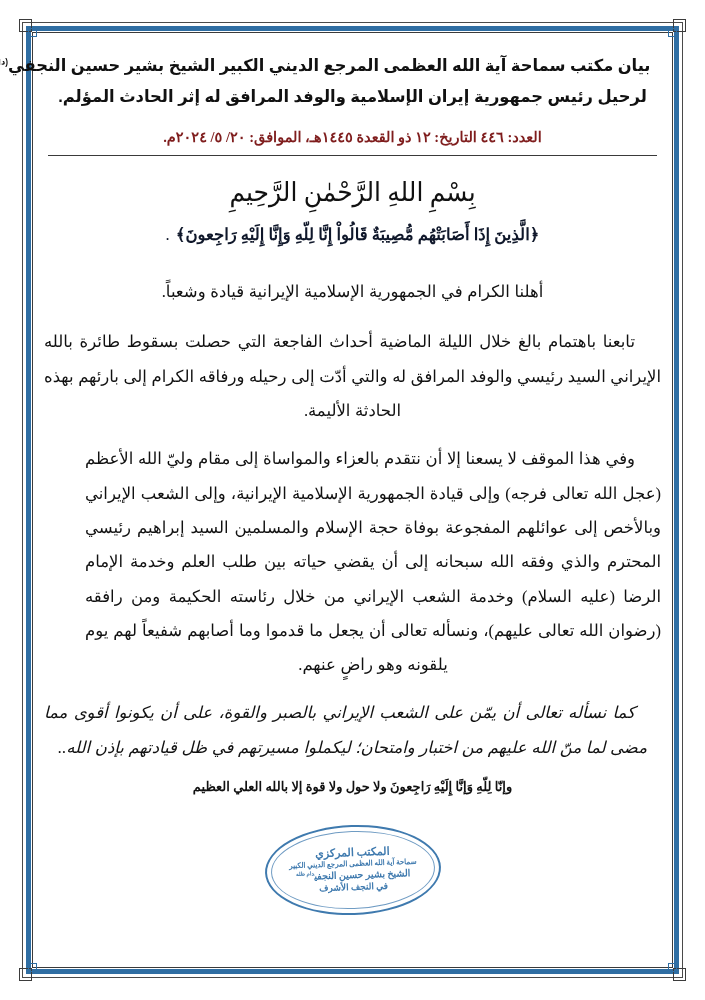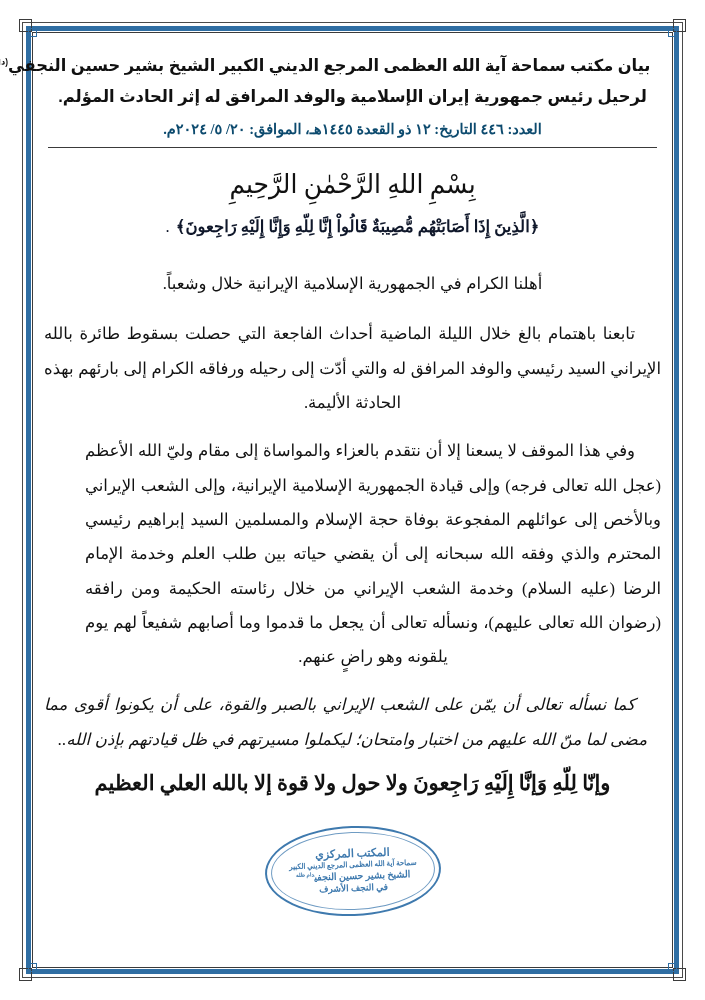--- a/index.html
+++ b/index.html
@@ -109,22 +109,22 @@
     font-size: 8.5px;
     vertical-align: super;
     font-weight: bold;
     letter-spacing: 0;
   }
 
   .issue-line {
     font-family: "Liberation Serif", "DejaVu Serif", serif;
     text-align: center;
     font-size: 14.5px;
-    color: #0c4a6e;
-    margin-top: 10px;
+    color: #7f1d1d;
+    margin-top: 18px;
     font-weight: 600;
   }
 
   .rule {
     height: 0;
     border-top: 1.6px solid #3a3a3a;
     margin: 9px 4px 0 4px;
   }
 
   
@@ -171,21 +171,21 @@
     text-align: center;
     text-indent: 0;
     margin-bottom: 16px;
   }
   .para.p2 { text-align-last: center; }
   .para.p3 { text-align-last: center; margin-left: 41px; }
   .para.p4 { text-align-last: center; font-style: italic; }
 
   .closing {
     margin-top: 6px;
-    font-size: 21px;
+    font-size: 13px;
     font-weight: bold;
     text-align: center;
     color: #111111;
     direction: rtl;
   }
 
   
   .seal-wrap {
     margin-top: 30px;
     display: flex;
@@ -273,21 +273,21 @@
 
     <div class="rule"></div>
 
     <div class="basmala">بِسْمِ اللهِ الرَّحْمٰنِ الرَّحِيمِ</div>
 
     <div class="verse">
       <span>﴿الَّذِينَ إِذَا أَصَابَتْهُم مُّصِيبَةٌ قَالُواْ إِنَّا لِلّهِ وَإِنَّا إِلَيْهِ رَاجِعونَ﴾</span><span class="tail-dot">.</span>
     </div>
 
     <div class="body-block">
-      <p class="para p1">أهلنا الكرام في الجمهورية الإسلامية الإيرانية خلال وشعباً.</p>
+      <p class="para p1">أهلنا الكرام في الجمهورية الإسلامية الإيرانية قيادة وشعباً.</p>
       <p class="para p2">تابعنا باهتمام بالغ خلال الليلة الماضية أحداث الفاجعة التي حصلت بسقوط طائرة بالله الإيراني السيد رئيسي والوفد المرافق له والتي أدّت إلى رحيله ورفاقه الكرام إلى بارئهم بهذه الحادثة الأليمة.</p>
       <p class="para p3">وفي هذا الموقف لا يسعنا إلا أن نتقدم بالعزاء والمواساة إلى مقام وليّ الله الأعظم (عجل الله تعالى فرجه) وإلى قيادة الجمهورية الإسلامية الإيرانية، وإلى الشعب الإيراني وبالأخص إلى عوائلهم المفجوعة بوفاة حجة الإسلام والمسلمين السيد إبراهيم رئيسي المحترم والذي وفقه الله سبحانه إلى أن يقضي حياته بين طلب العلم وخدمة الإمام الرضا (عليه السلام) وخدمة الشعب الإيراني من خلال رئاسته الحكيمة ومن رافقه (رضوان الله تعالى عليهم)، ونسأله تعالى أن يجعل ما قدموا وما أصابهم شفيعاً لهم يوم يلقونه وهو راضٍ عنهم.</p>
       <p class="para p4">كما نسأله تعالى أن يمّن على الشعب الإيراني بالصبر والقوة، على أن يكونوا أقوى مما مضى لما منّ الله عليهم من اختبار وامتحان؛ ليكملوا مسيرتهم في ظل قيادتهم بإذن الله..</p>
       <div class="closing">وإنّا لِلّهِ وَإنَّا إِلَيْهِ رَاجِعونَ ولا حول ولا قوة إلا بالله العلي العظيم</div>
     </div>
 
     <div class="seal-wrap">
       <div class="seal">
         <div class="seal-l1">المكتب المركزي</div>
         <div class="seal-l2">سماحة آية الله العظمى المرجع الديني الكبير</div>

